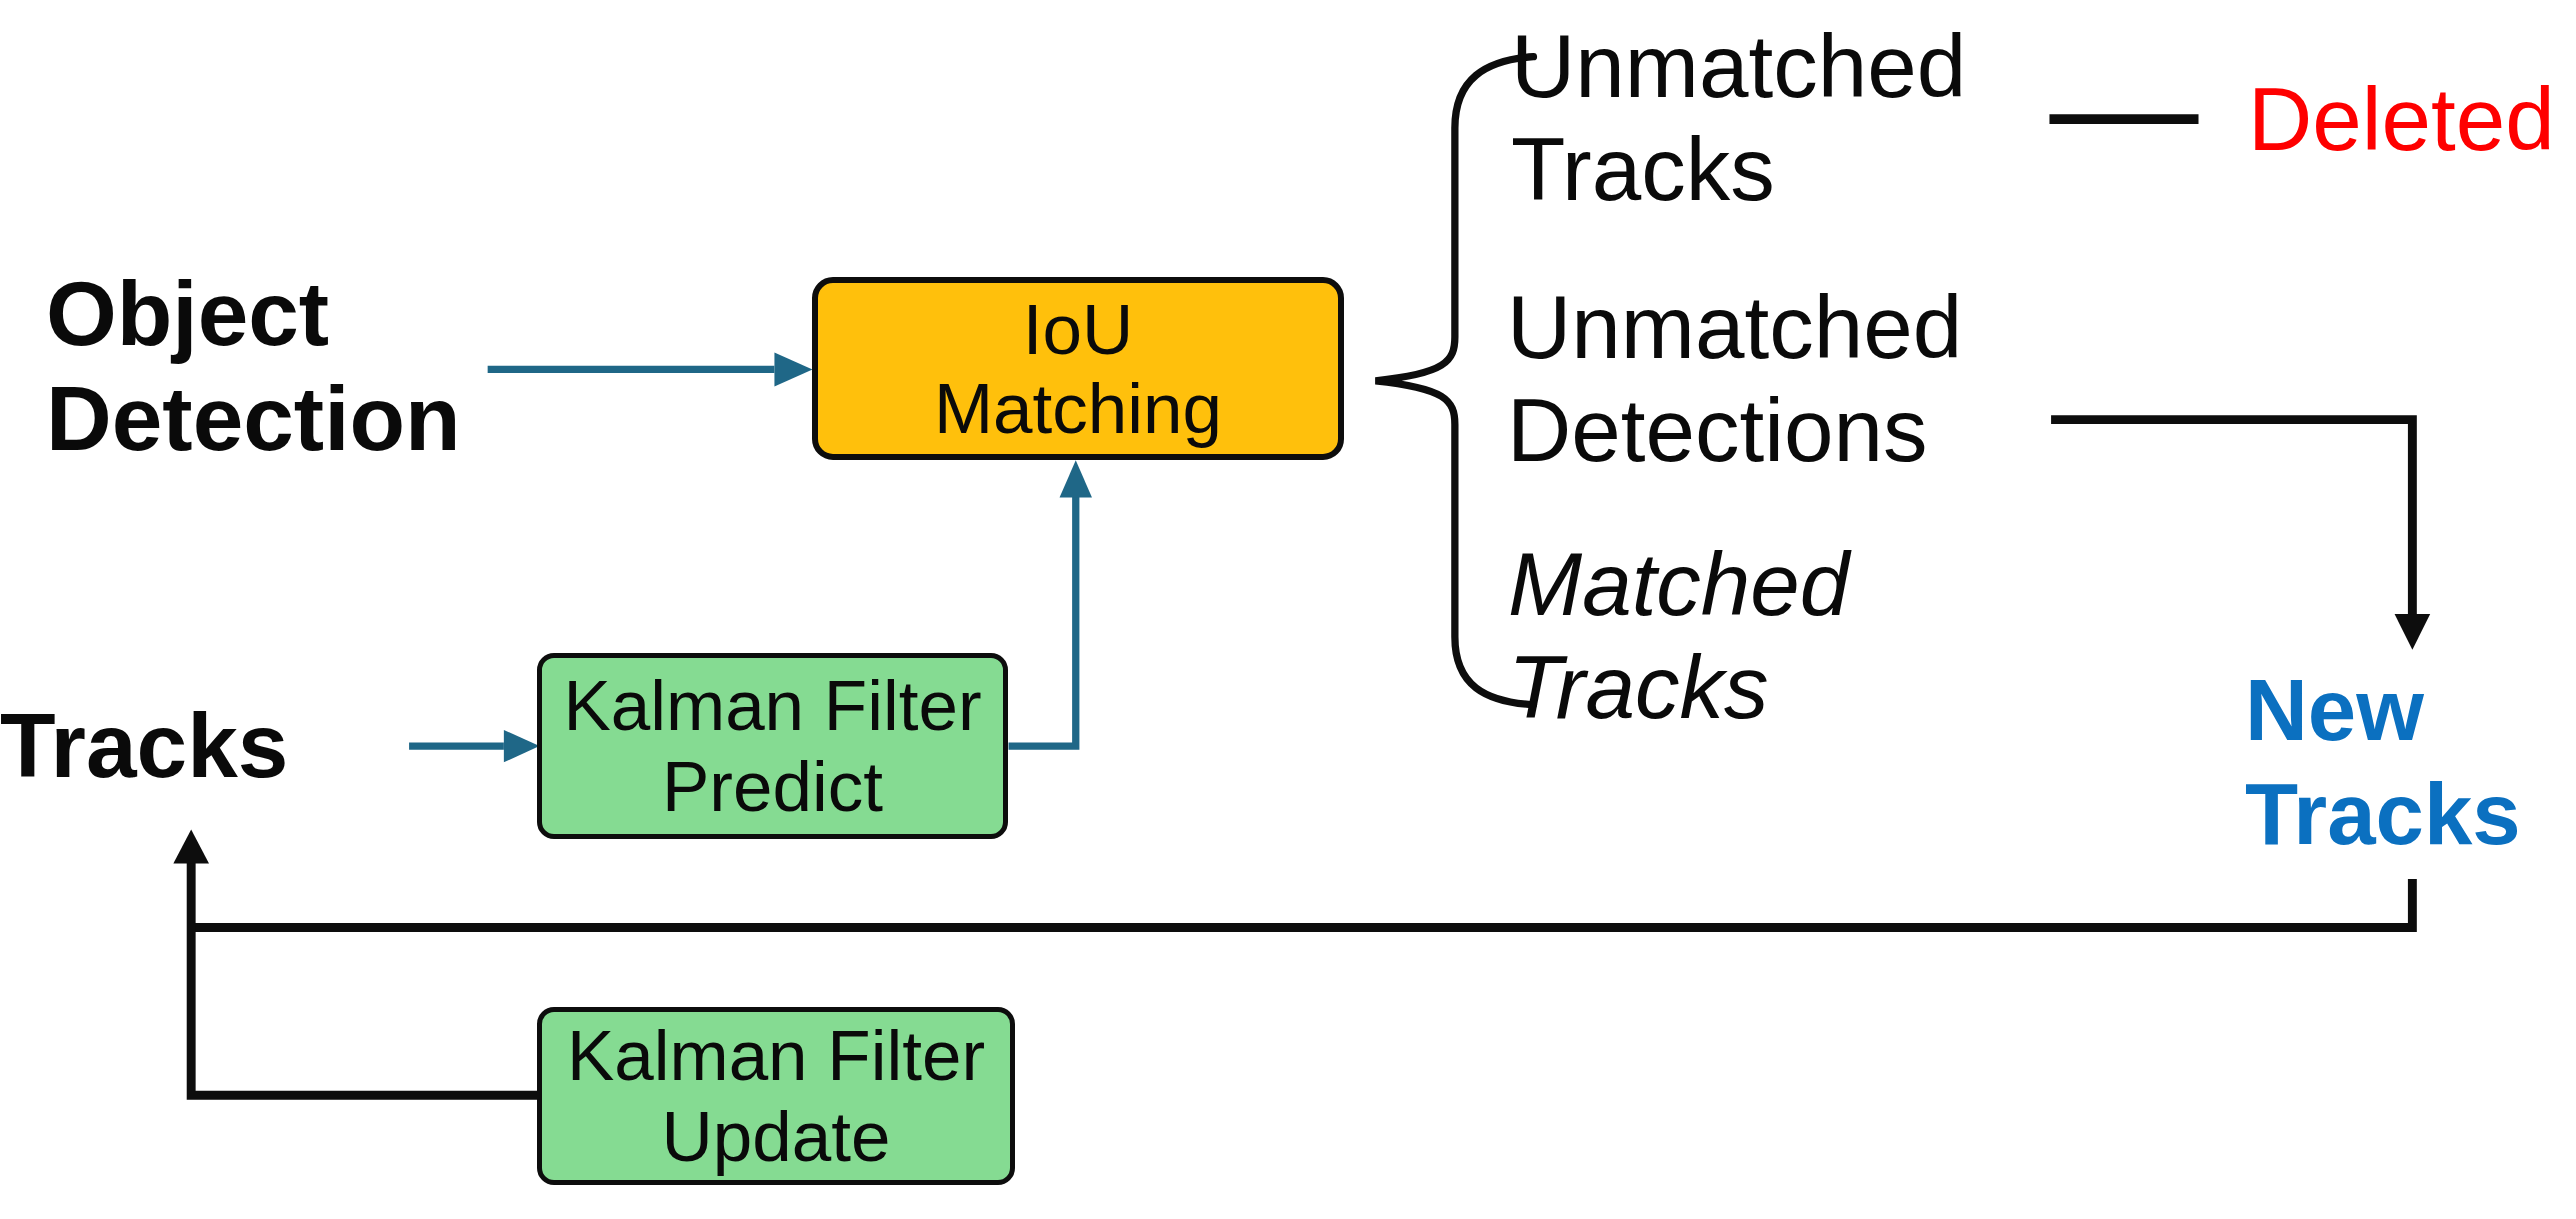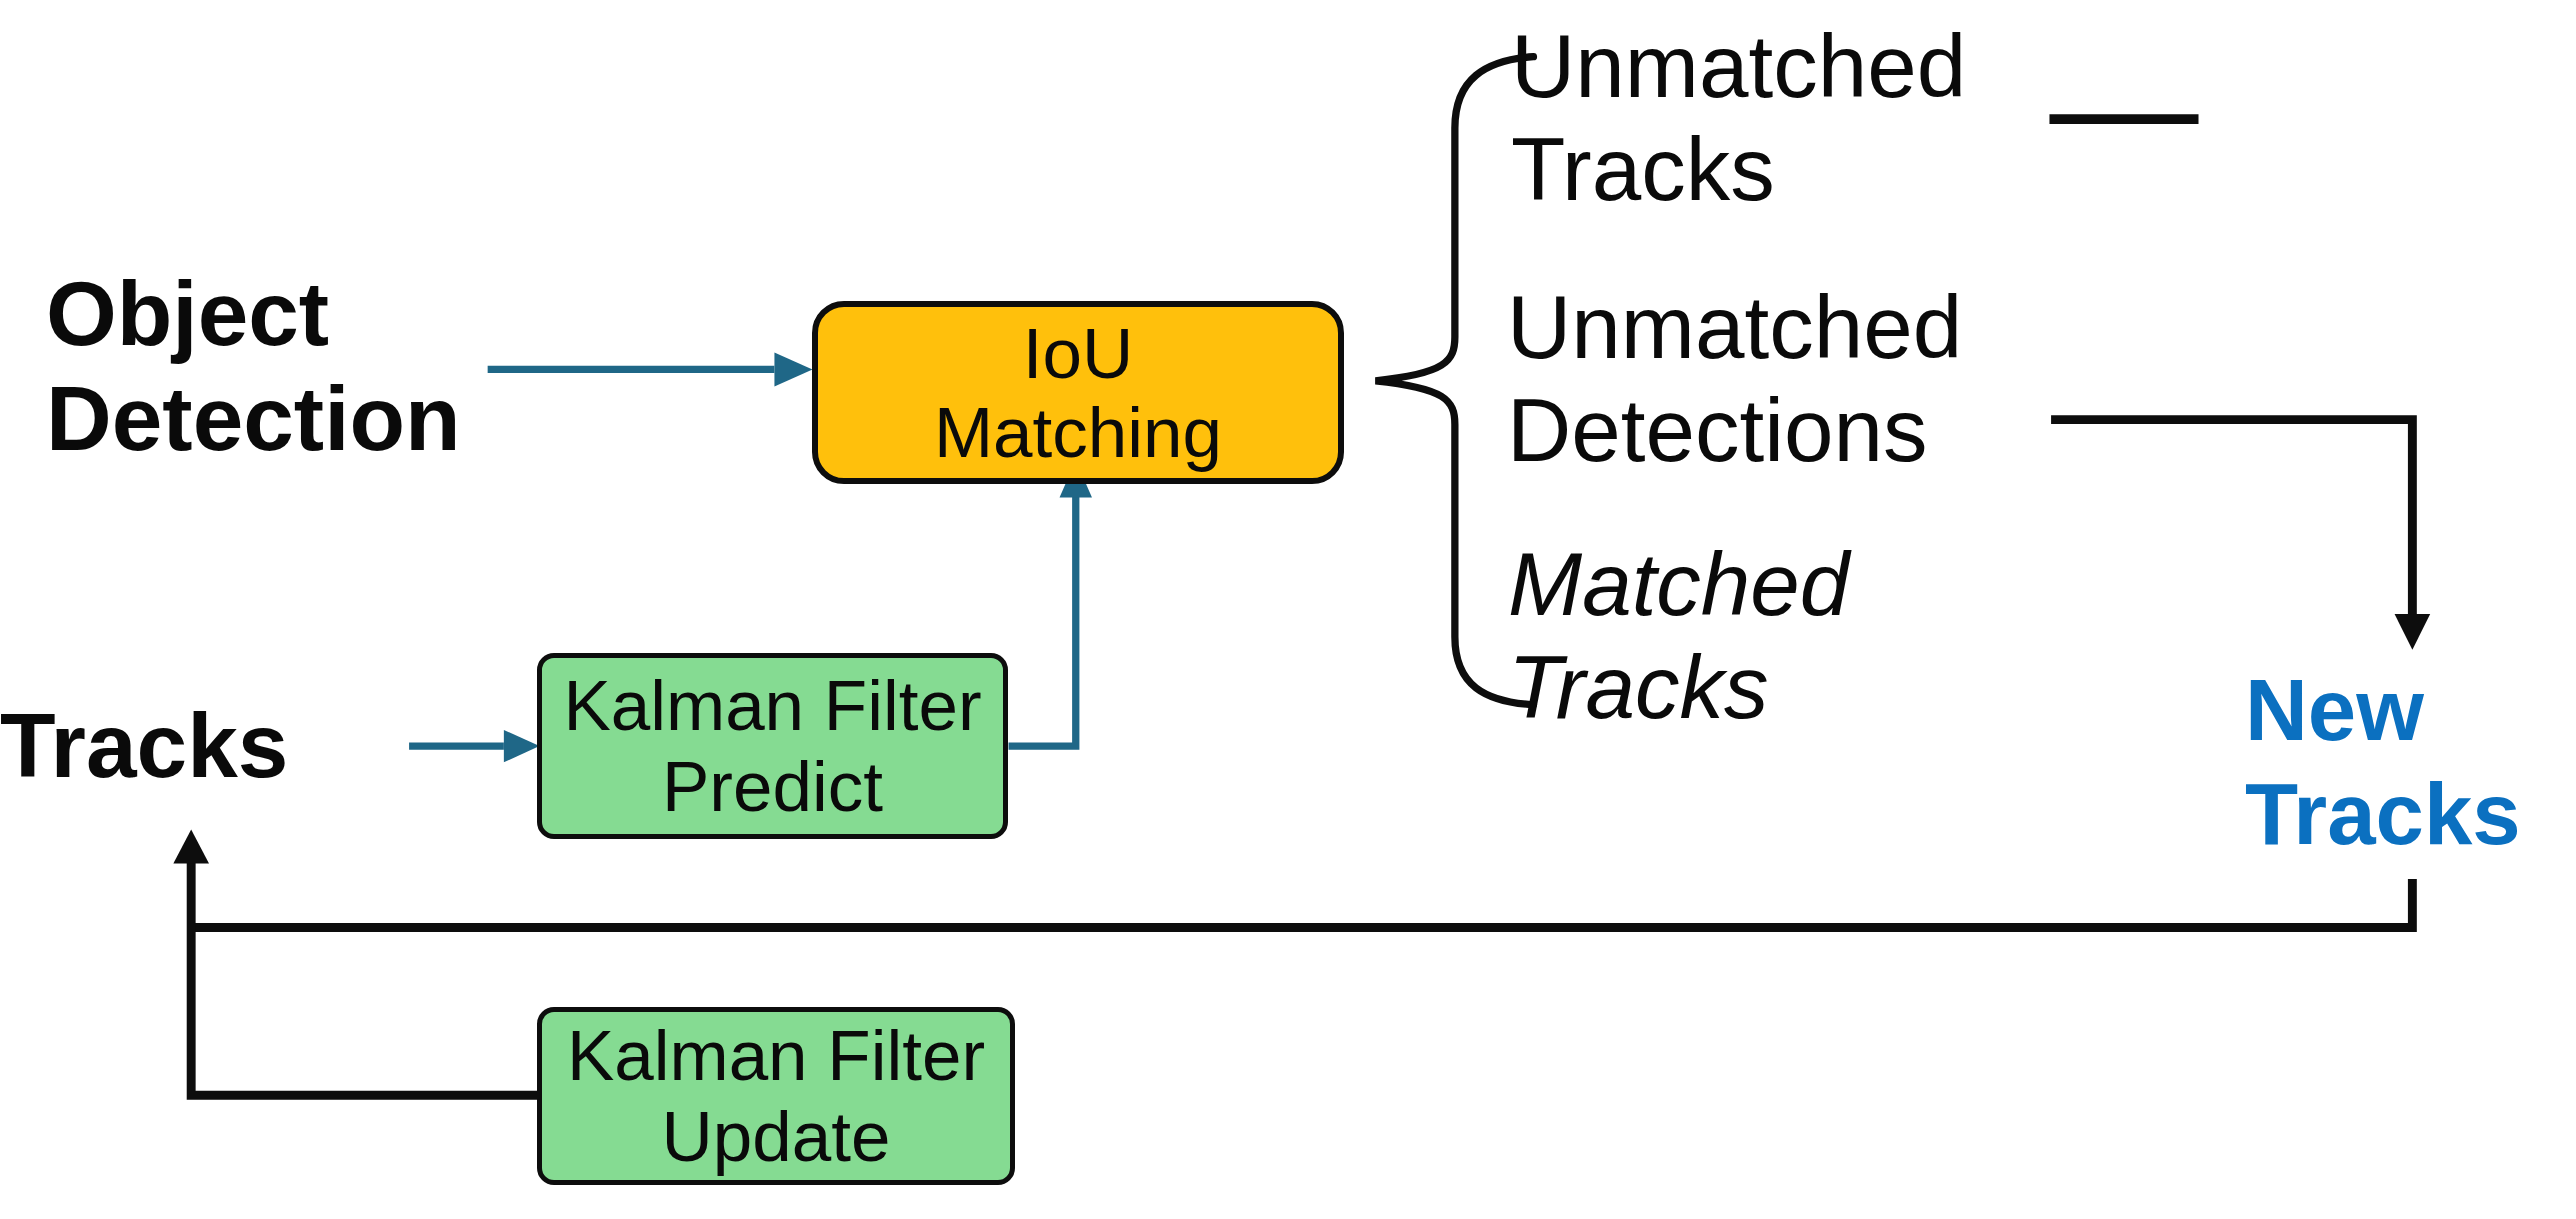--- a/index.html
+++ b/index.html
@@ -42,22 +42,21 @@
     text-align:center;
     white-space:pre-line;
     box-sizing:border-box;
     color:var(--text-black,#0a0a0a);
     font-size:71px;
     line-height:81px;
     border:6.5px solid var(--box-border,#0d0d0d);
   }
   .node-orange{
     background:var(--box-orange,#FFC00C);
-    border-radius:32px;
-    margin-top:24px;
+    border-radius:21px;
   }
   .node-green{
     background:var(--box-green,#85DB92);
     border-radius:17px;
     border-width:5.7px;
   }
   .iou{left:812px;top:277px;width:532px;height:183px;line-height:79px;}
   .kf-predict{left:537px;top:653px;width:471px;height:186px;}
   .kf-update{left:537px;top:1007px;width:478px;height:178px;}
   .lbl-object-detection{left:0;top:261px;width:437px;padding-left:46px;}
@@ -107,20 +106,21 @@
 
   <div class="node node-green kf-predict">Kalman Filter
 Predict</div>
 
   <div class="node node-green kf-update">Kalman Filter
 Update</div>
 
   <div class="label out-label lbl-unmatched-tracks">Unmatched
 Tracks</div>
 
+  <div class="label out-label deleted lbl-deleted">Deleted</div>
 
   <div class="label out-label lbl-unmatched-detections">Unmatched
 Detections</div>
 
   <div class="label out-label lbl-matched-tracks">Matched
 Tracks</div>
 
   <div class="label new-tracks lbl-new-tracks">New
 Tracks</div>
 

